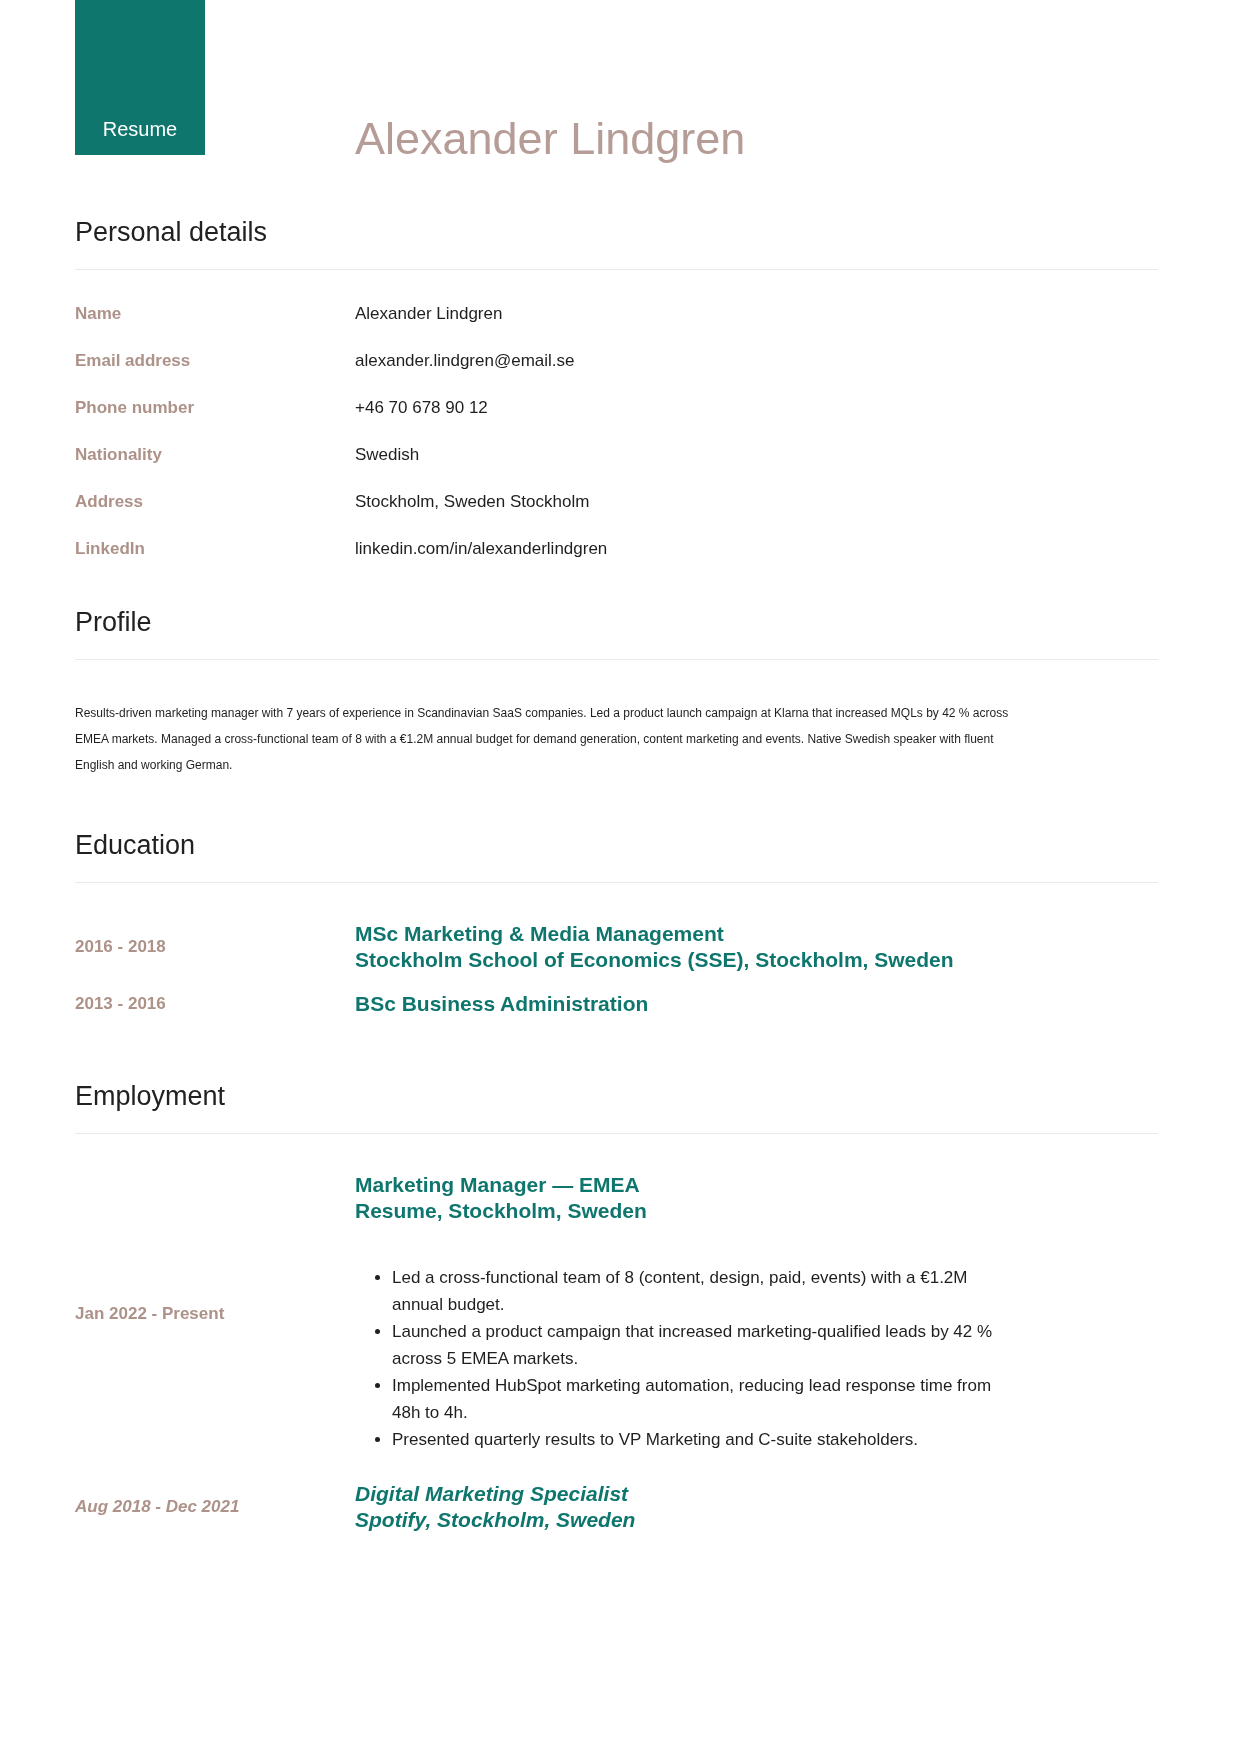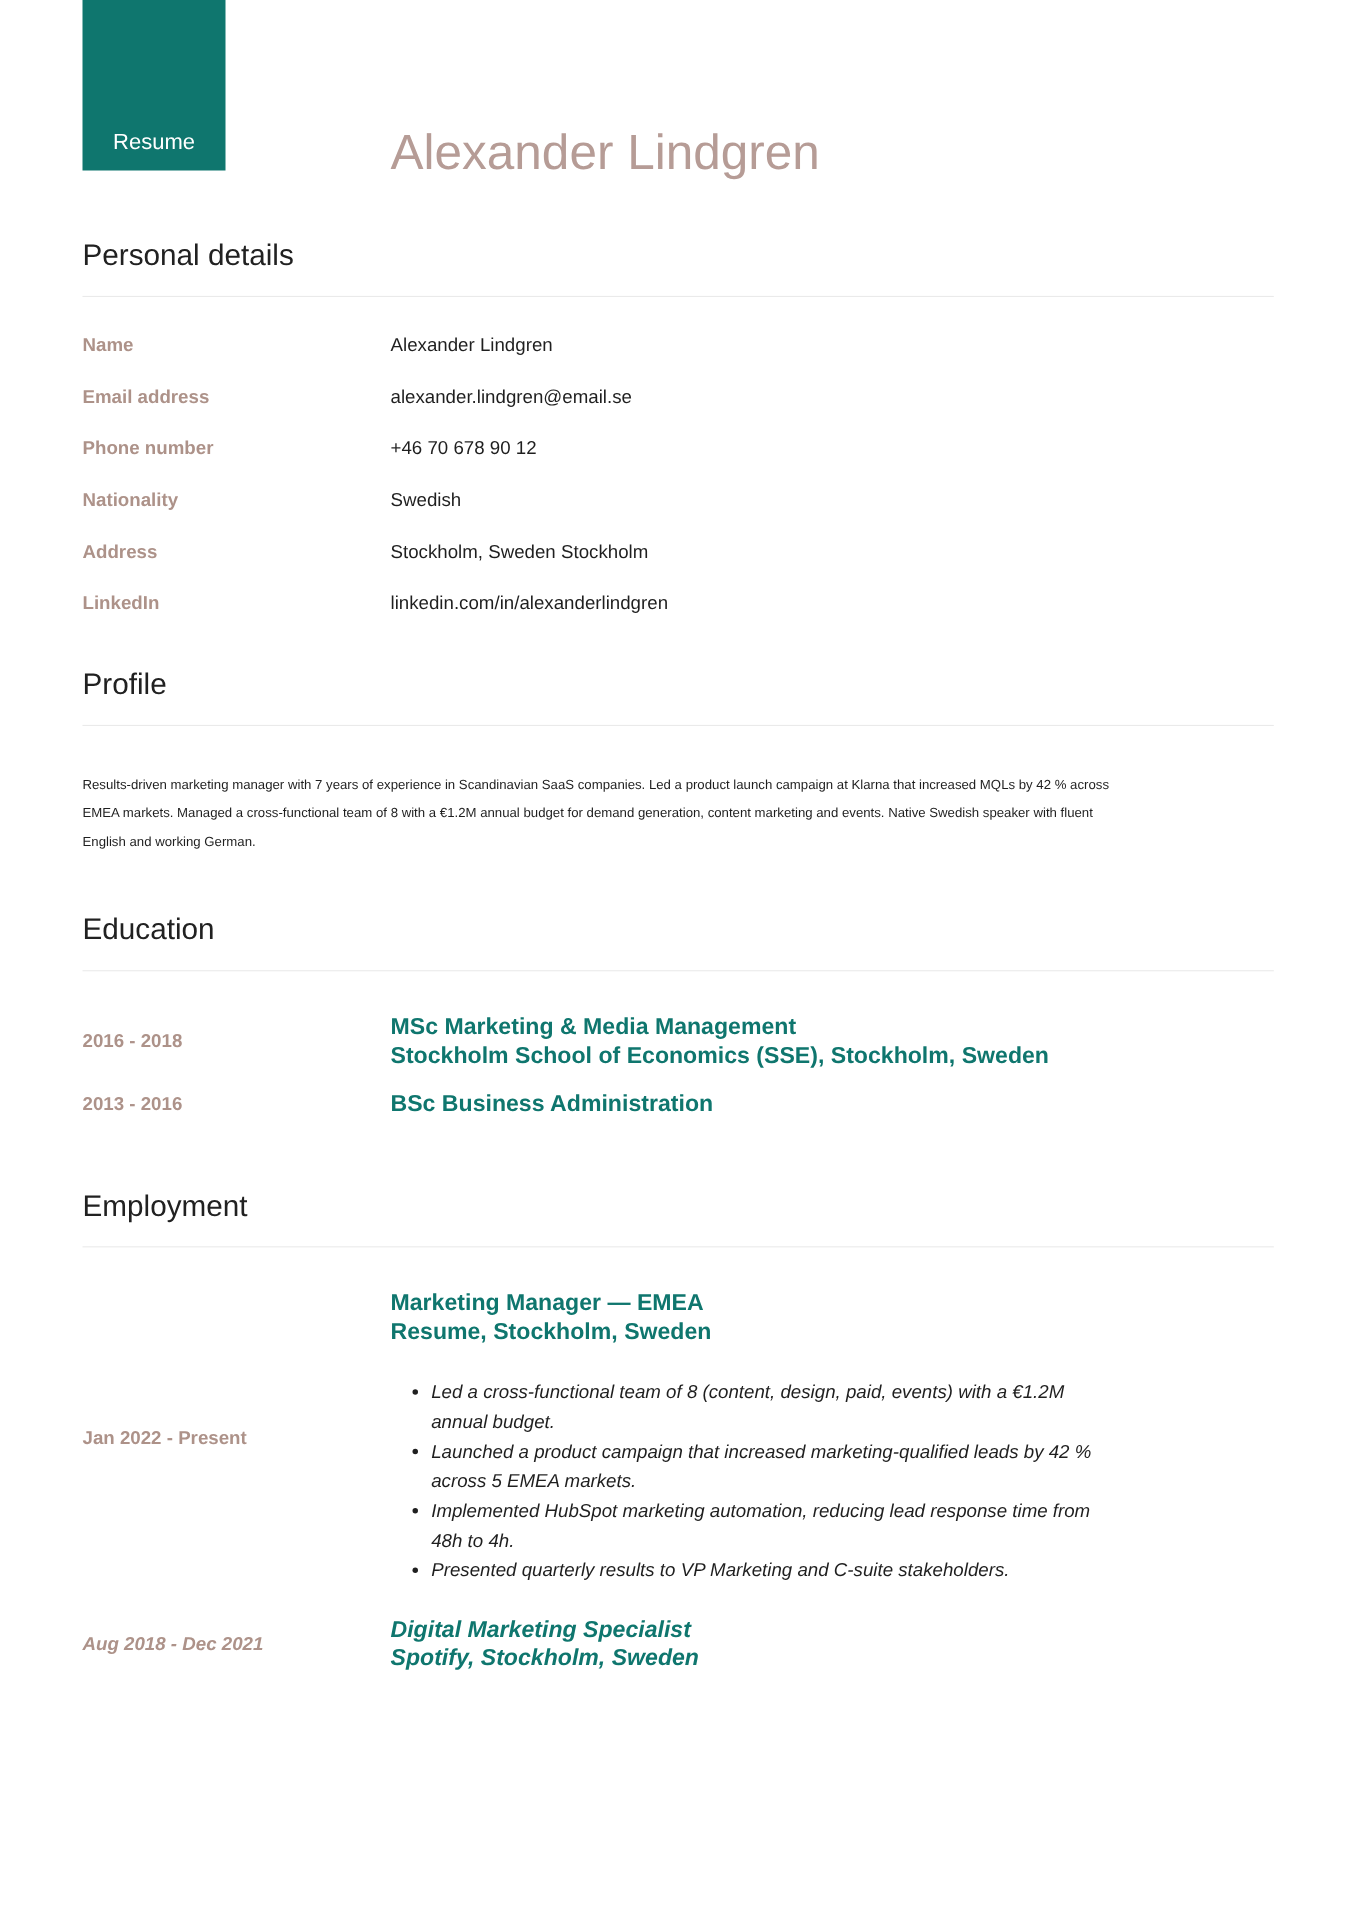--- a/index.html
+++ b/index.html
@@ -91,26 +91,25 @@
   .bold-line {
     font-size: 21px;
     font-weight: 700;
     line-height: 26px;
     color: #0f766e;
   }
   .emp-entry + .emp-entry { margin-top: 26px; font-style: italic; }
 
   
   .bullets {
-    margin-top: 28px;
+    margin-top: 40px;
     margin-bottom: 2px;
     padding-left: 37px;
     max-width: 645px;
     list-style: disc outside;
-    font-style: italic;
   }
   .bullets li {
     font-size: 17px;
     line-height: 27px;
     color: #1f1f1f;
   }
 </style>
 </head>
 <body>
 

